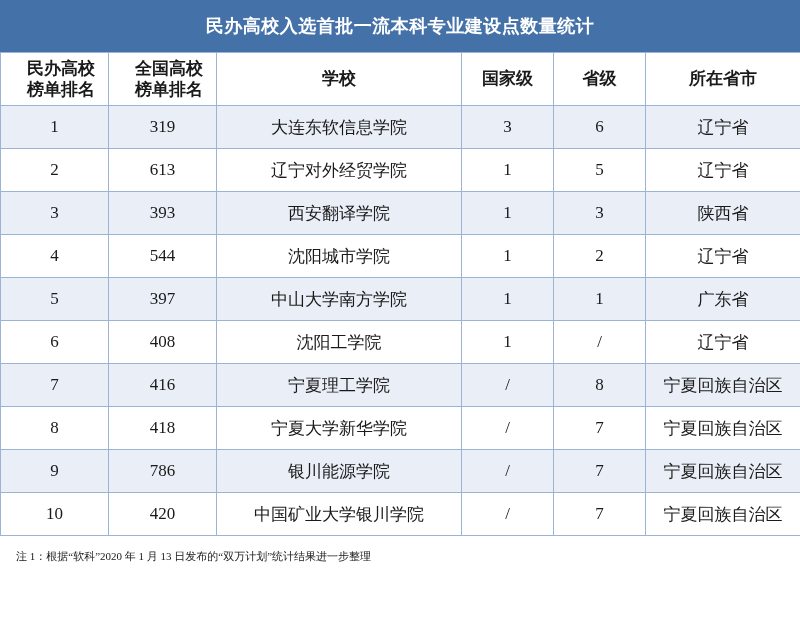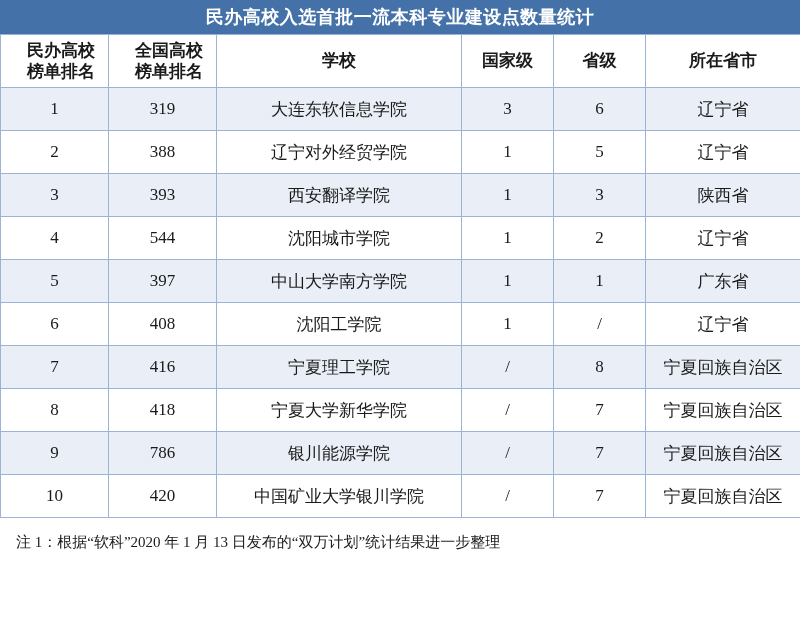--- a/index.html
+++ b/index.html
@@ -14,21 +14,21 @@
     color: #1a1a1a;
     overflow: hidden;
   }
   .page {
     width: 800px;
     height: 625px;
     position: relative;
     box-sizing: border-box;
   }
   .title-bar {
-    height: 34px;
+    height: 52px;
     background: #4472a8;
     color: #ffffff;
     display: flex;
     align-items: center;
     justify-content: center;
     font-size: 18px;
     font-weight: bold;
     letter-spacing: 0.5px;
   }
   table.rank-table {
@@ -64,21 +64,21 @@
   }
   table.rank-table tbody tr.alt td {
     background: #eaeff7;
   }
   .th-two-line {
     display: block;
     padding-left: 13px;
   }
   .notes {
     padding: 10px 16px 0 16px;
-    font-size: 15px;
+    font-size: 11px;
     line-height: 1.95;
   }
   .note-line {
     white-space: nowrap;
   }
   .cell-school {
     font-size: 17px;
   }
   .cell-province {
     font-size: 17px;
@@ -120,21 +120,21 @@
       <tr class="alt">
         <td>1</td>
         <td>319</td>
         <td class="cell-school">大连东软信息学院</td>
         <td>3</td>
         <td>6</td>
         <td class="cell-province">辽宁省</td>
       </tr>
       <tr>
         <td>2</td>
-        <td>388</td>
+        <td>613</td>
         <td class="cell-school">辽宁对外经贸学院</td>
         <td>1</td>
         <td>5</td>
         <td class="cell-province">辽宁省</td>
       </tr>
       <tr class="alt">
         <td>3</td>
         <td>393</td>
         <td class="cell-school">西安翻译学院</td>
         <td>1</td>

